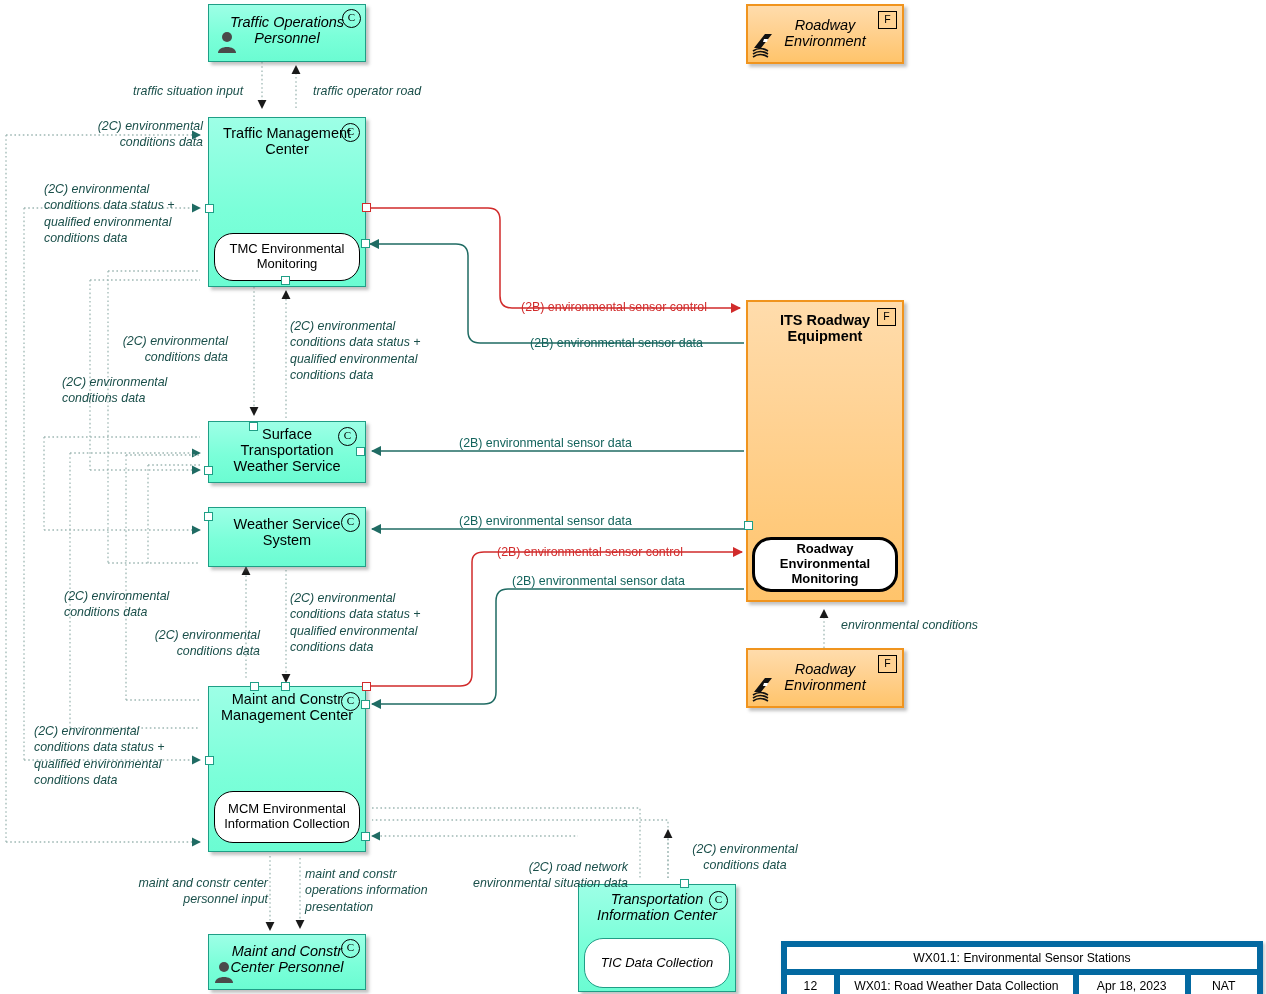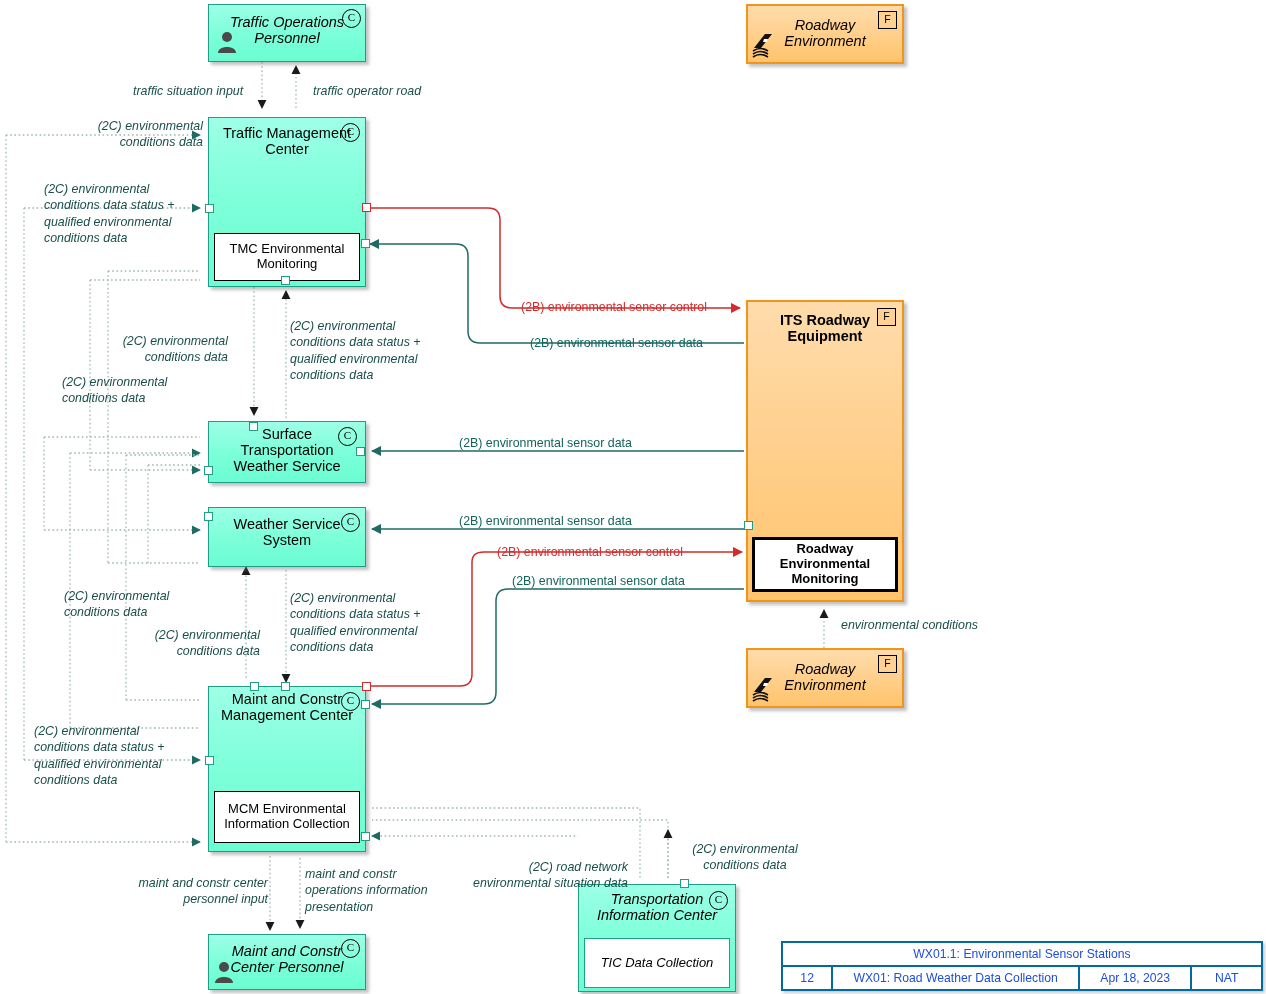--- a/index.html
+++ b/index.html
@@ -24,21 +24,21 @@
   .badge-c{position:absolute;width:17px;height:17px;border-radius:50%;
            border:1.6px solid #000;background:transparent;color:#000;
            font-size:11px;line-height:15px;text-align:center;font-family:"Liberation Serif",serif;}
   .badge-f{position:absolute;width:17px;height:16px;border:1.5px solid #000;
            background:#ffd293;color:#000;font-size:10.5px;line-height:14px;
            text-align:center;font-family:"Liberation Sans",sans-serif;}
 
   
   .sub{position:absolute;box-sizing:border-box;background:#ffffff;color:#000;
        display:flex;align-items:center;justify-content:center;text-align:center;
-       line-height:1.15;}
+       line-height:1.15;border-radius:19px;}
   .sub.thin{border:1.4px solid #000;font-size:13px;}
   .sub.thick{border:3px solid #000;font-size:13px;font-weight:bold;}
   .sub.ital{border:1.4px solid #1f9e86;font-size:13px;font-style:italic;}
 
   
   .person-ico{position:absolute;width:20px;height:22px;}
   .road-ico{position:absolute;width:28px;height:26px;}
 
   
   .lbl{position:absolute;font-size:12.4px;line-height:1.32;color:#1a4f4a;
@@ -49,21 +49,21 @@
   .lbl.cal{text-align:center;}
 
   
   .port{position:absolute;width:9px;height:9px;background:#ffffff;
         border:1.3px solid #1f9e86;box-sizing:border-box;}
   .port.red{border-color:#d12b2b;}
 
   
   #meta{position:absolute;border-collapse:collapse;
         box-shadow:2px 2px 3px rgba(120,120,120,.4);background:#fff;}
-  #meta td{border:2px solid #0369a1;font-size:12.2px;color:#1d4ed8;
+  #meta td{border:6px solid #0369a1;font-size:12.2px;color:#000000;
            text-align:center;padding:4px 6px;}
 </style>
 </head>
 <body>
 
 <div id="stage">
 
 <svg id="wires" viewBox="0 0 1266 994" xmlns="http://www.w3.org/2000/svg">
   <defs>
     <marker id="aT" viewBox="0 0 10 10" refX="9" refY="5" markerWidth="7" markerHeight="7" orient="auto-start-reverse">

